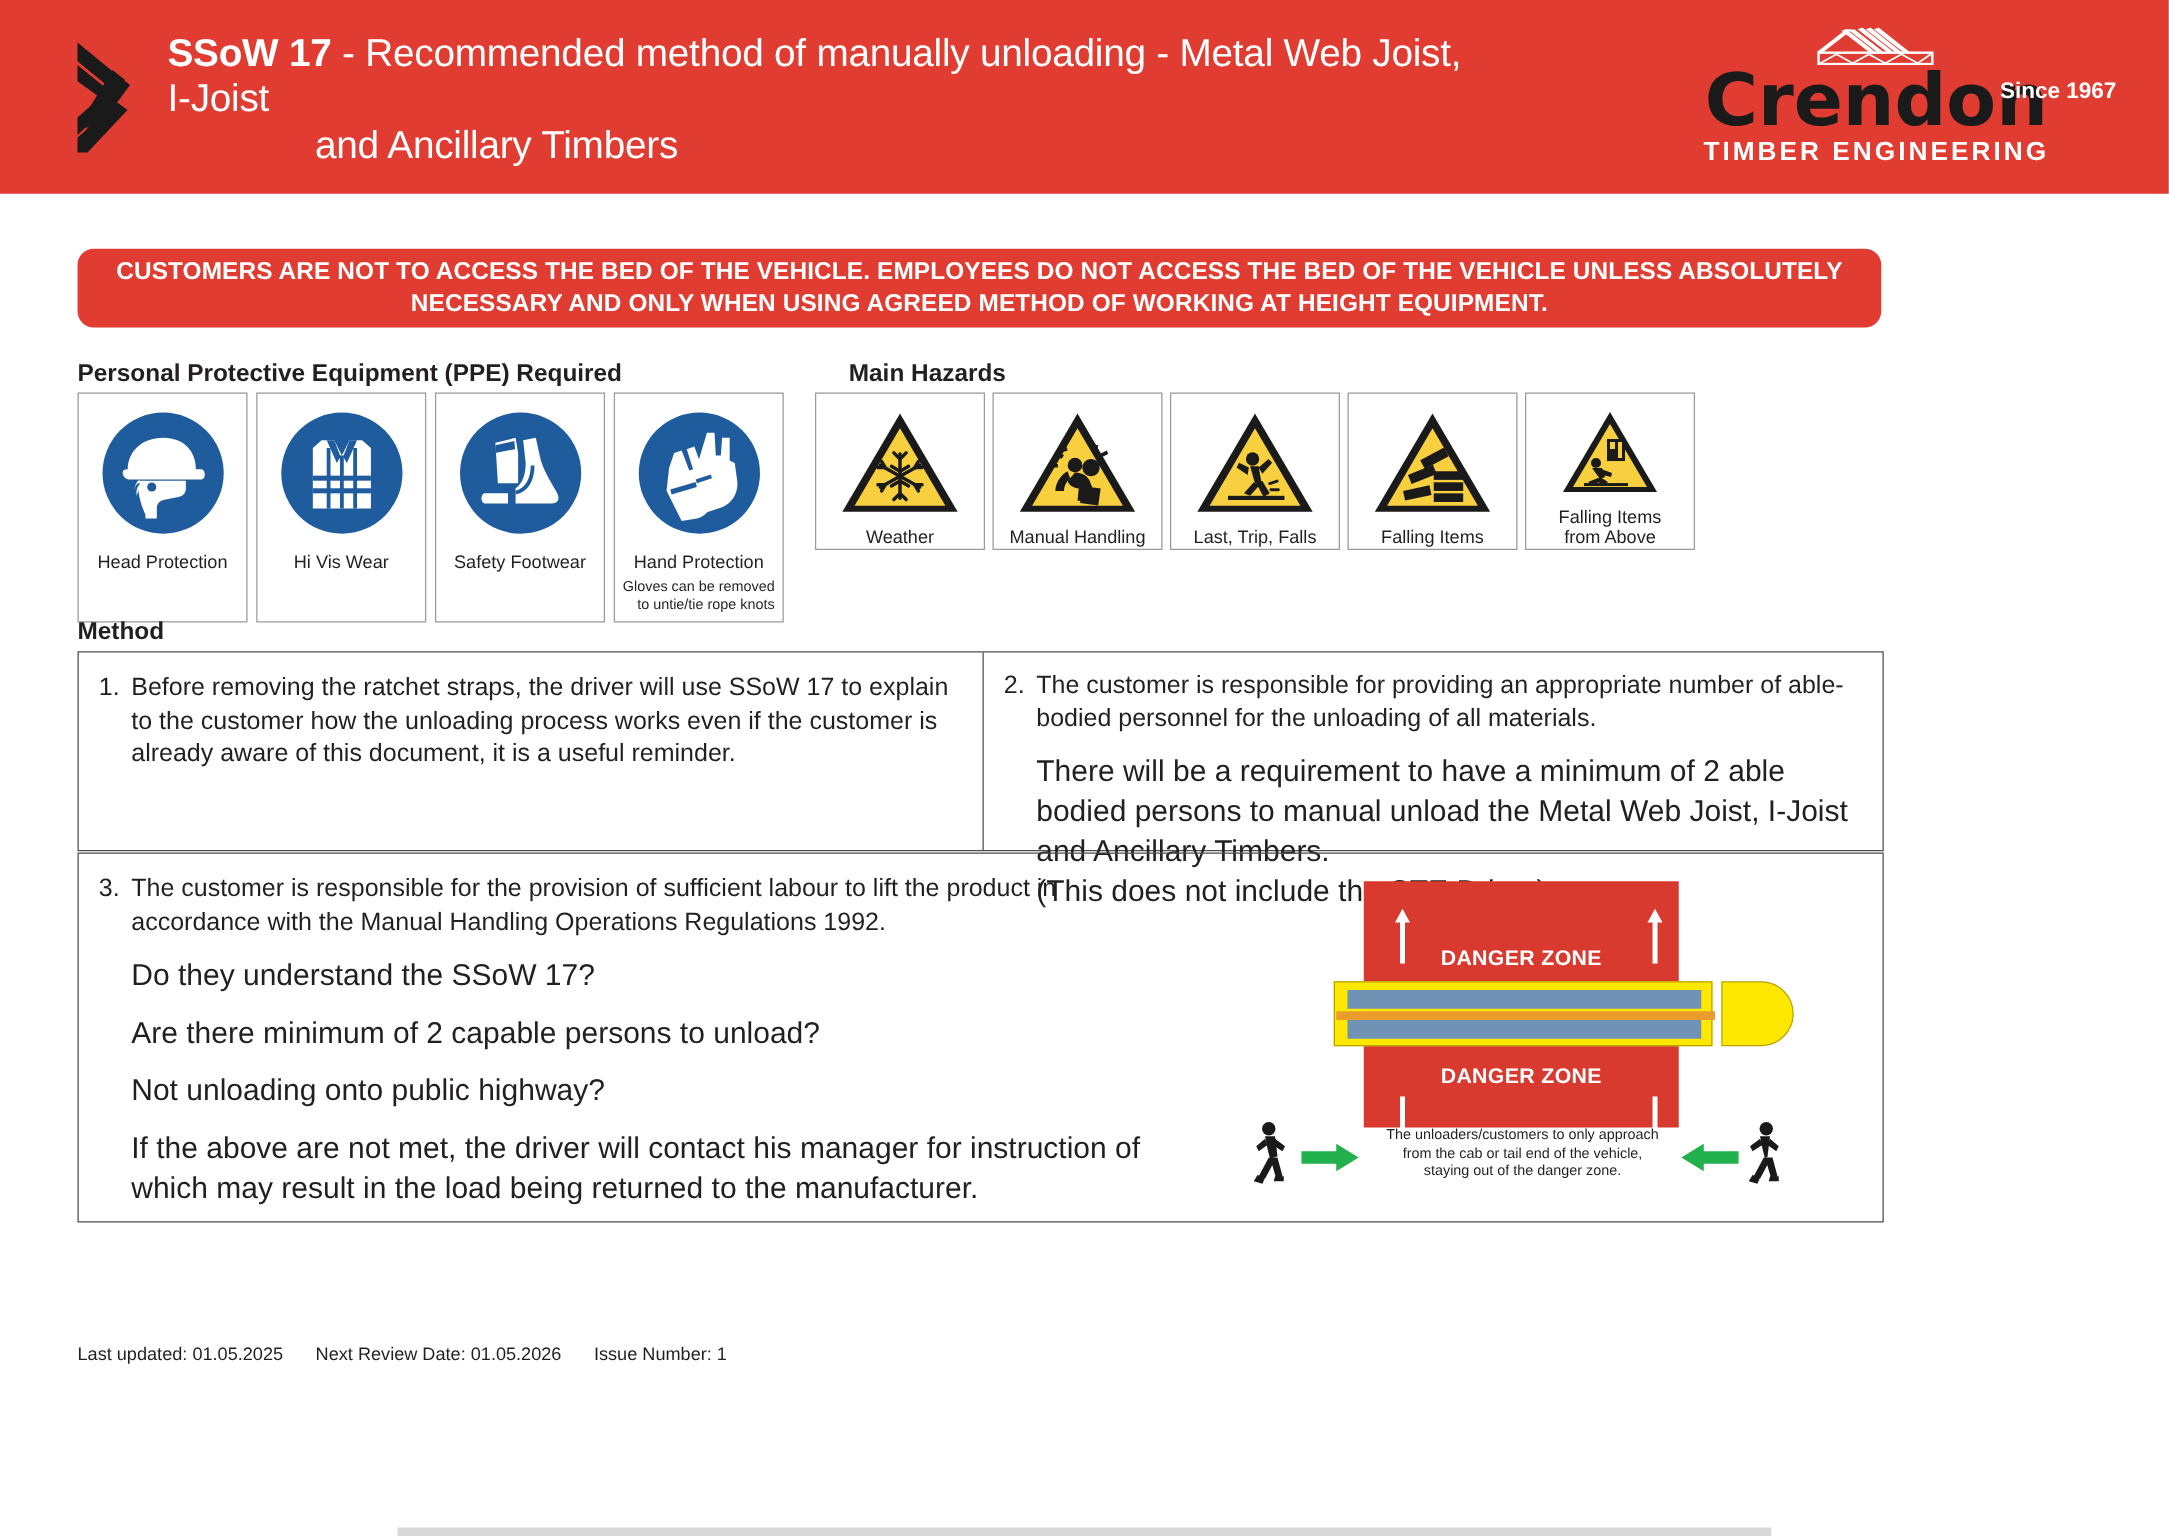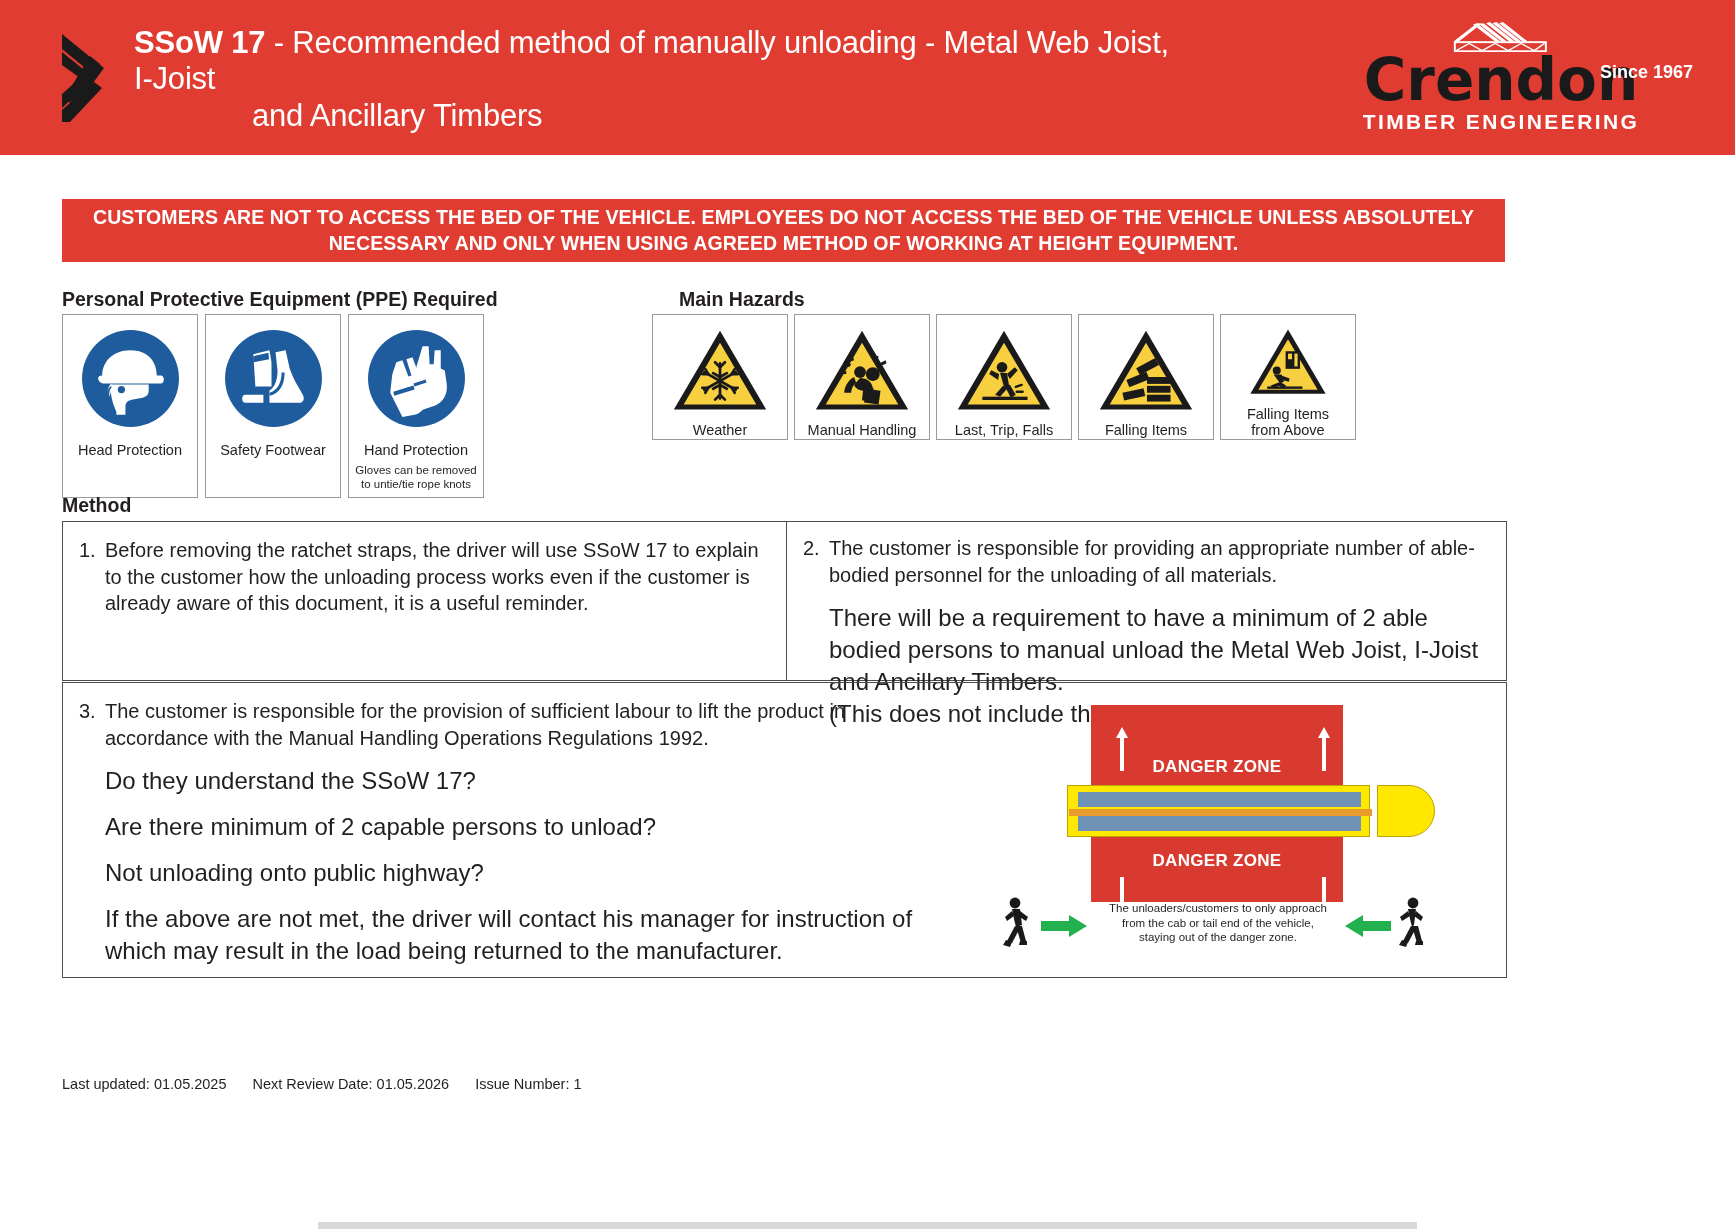--- a/index.html
+++ b/index.html
@@ -57,20 +57,21 @@
   #warning-banner {
     position: absolute; left: 62px; top: 199px;
     width: 1443px; height: 63px;
     background: #e03c31;
     color: #ffffff;
     font-size: 19.5px; font-weight: bold;
     letter-spacing: 0.1px;
     display: flex; align-items: center; justify-content: center;
     text-align: center; line-height: 1.33;
     padding: 0 14px;
+    border-radius: 13px;
   }
 
   
   .section-heading {
     position: absolute;
     font-size: 19.5px; font-weight: bold; color: #231f20;
   }
   #ppe-heading { left: 62px; top: 288px; }
   #hazards-heading { left: 679px; top: 288px; }
   #method-heading { left: 62px; top: 494px; }
@@ -83,21 +84,21 @@
     padding-top: 13px; padding-bottom: 24px;
   }
   .ppe-card.tall { padding-bottom: 5px; }
   .ppe-icon { width: 101px; height: 101px; }
   .ppe-label {
     margin-top: 13px; font-size: 14.5px; color: #231f20;
     text-align: center; line-height: 1.15;
   }
   .ppe-note {
     margin-top: 4px; font-size: 11.5px; color: #231f20;
-    text-align: center; line-height: 1.28;
+    text-align: right; line-height: 1.28;
   }
 
   
   #hazards-row { position: absolute; left: 652px; top: 314px; display: flex; gap: 6px; }
   .haz-card {
     width: 136px; height: 126px; border: 1px solid #9a9a9a; background: #fff;
     display: flex; flex-direction: column; align-items: center;
     padding-top: 9px;
   }
   .haz-icon { width: 104px; height: 92px; }
@@ -245,20 +246,38 @@
         <path d="M22 47 C22 33 33 22 50 22 C67 22 76 33 76 47 L80 47 C82 47 83 49 83 51 C83 53 82 55 80 55 L24 55 C20 55 18 52 18 50 C18 48 19 47 22 47 Z"></path>
         <path d="M30 56 C30 70 34 78 36 83 L36 86 L45 86 L45 78 C45 74 47 72 51 71 L62 69 C66 68 68 66 68 62 L68 56 Z"></path>
         <path d="M30 56 L32 56 C31 62 30 66 28 70 C26 66 27 60 30 56 Z"></path>
       </g>
       <circle cx="41" cy="61" r="3.6" fill="#1f5c9e"></circle>
       <path d="M30 58 C26 62 25 68 28 72 L31 72 C28 68 28 62 32 58 Z" fill="#1f5c9e"></path>
     </svg>
     <div class="ppe-label">Head Protection</div>
   </div>
 
+  <div class="ppe-card">
+    <svg class="ppe-icon" viewBox="0 0 100 100">
+      <circle cx="50" cy="50" r="48" fill="#1f5c9e"></circle>
+      <g fill="#ffffff">
+        <path d="M34 24 L44 24 L50 36 L56 24 L66 24 L73 30 L73 78 L27 78 L27 30 Z"></path>
+      </g>
+      <g fill="#1f5c9e">
+        <rect x="48.5" y="36" width="3" height="42"></rect>
+        <path d="M44 24 L38 24 L46 42 L49 37 Z"></path>
+        <path d="M56 24 L62 24 L54 42 L51 37 Z"></path>
+        <rect x="27" y="52" width="46" height="4"></rect>
+        <rect x="27" y="62" width="46" height="4"></rect>
+        <path d="M38 30 L41 30 L41 78 L38 78 Z"></path>
+        <path d="M59 30 L62 30 L62 78 L59 78 Z"></path>
+      </g>
+    </svg>
+    <div class="ppe-label">Hi Vis Wear</div>
+  </div>
 
   <div class="ppe-card">
     <svg class="ppe-icon" viewBox="0 0 100 100">
       <circle cx="50" cy="50" r="48" fill="#1f5c9e"></circle>
       <g fill="#ffffff">
         <path d="M30 26 L46 22 L48 34 L48 58 L32 58 Z"></path>
         <path d="M52 24 L62 22 L66 40 C70 52 76 60 79 66 C81 70 80 74 75 74 L46 74 L46 62 C52 58 54 50 54 42 Z"></path>
         <path d="M22 66 L40 66 L40 74 L22 74 C20 74 19 72 19 70 C19 68 20 66 22 66 Z"></path>
       </g>
       <g fill="#1f5c9e">

